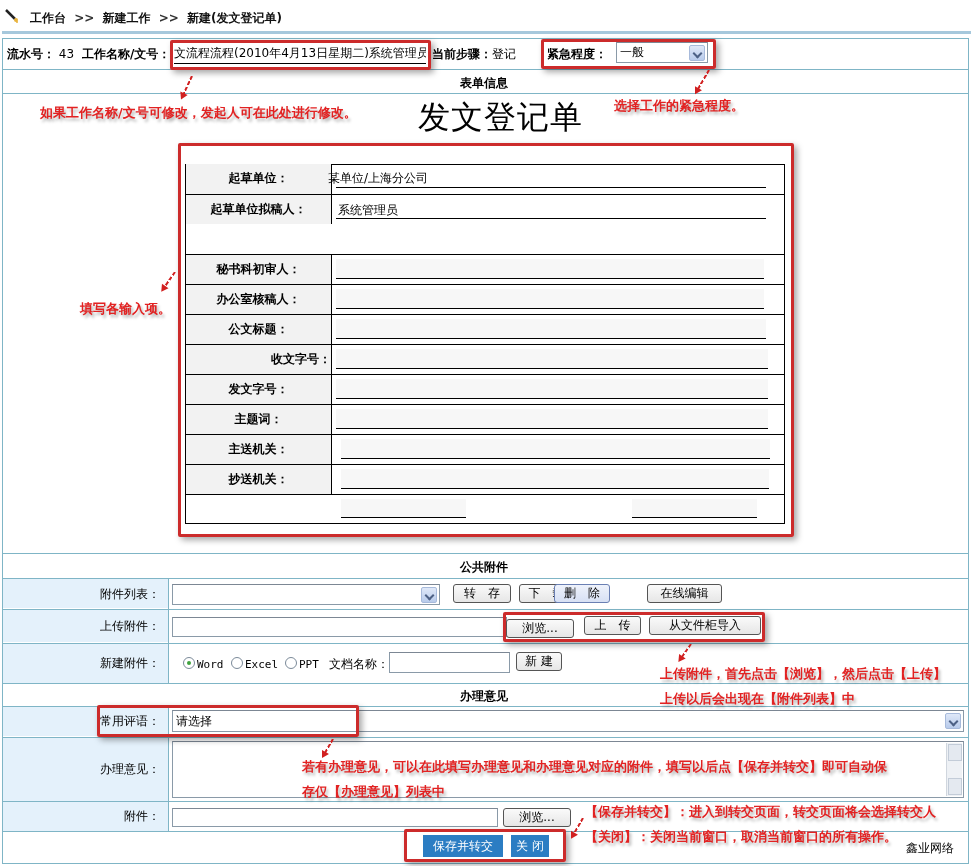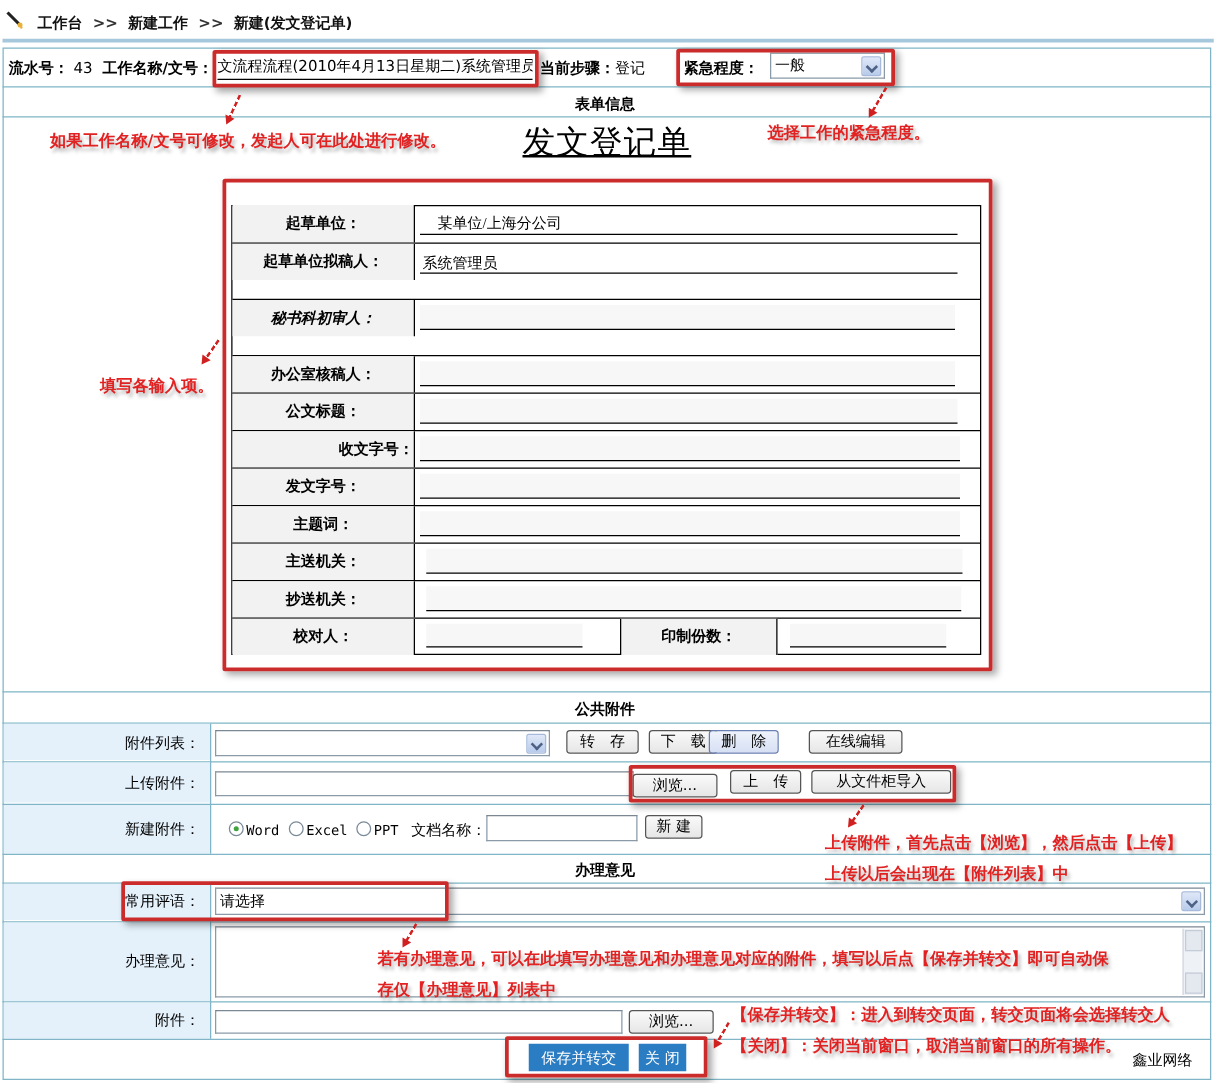--- a/index.html
+++ b/index.html
@@ -26,21 +26,21 @@
 
   .inp { position: absolute; background: #fff; border: 1px solid #8a9aa8; border-top-color: #7c8794; height: 20px; font-size: 12px; padding: 2px 3px; }
   .sel-arrow { position: absolute; width: 16px; height: 16px; background: linear-gradient(#dfe8f8, #b8cbeb); border: 1px solid #a7badb; border-radius: 2px; }
   .sel-arrow::after { content: ""; position: absolute; left: 4px; top: 4px; width: 5px; height: 5px; border-right: 2px solid #4d6185; border-bottom: 2px solid #4d6185; transform: rotate(45deg); }
 
   .btn { position: absolute; height: 19px; border: 1px solid #555; border-radius: 3px; background: linear-gradient(#fafafa, #e6e6e6); font-size: 12px; text-align: center; line-height: 17px; white-space: nowrap; letter-spacing: 0; }
   .btn.focus { border-color: #6a7fb3; background: linear-gradient(#eef2fb, #d7e0f4); }
   .btn-blue { position: absolute; height: 22px; background: #2b7dc3; color: #fff; font-size: 12px; line-height: 22px; text-align: center; }
 
   
-  .doc-title { left: 418px; top: 96px; font-family: "DejaVu Serif", "Liberation Serif", serif; font-size: 26px; letter-spacing: 1px; text-decoration: underline; }
+  .doc-title { left: 418px; top: 96px; font-family: "DejaVu Serif", "Liberation Serif", serif; font-size: 32px; letter-spacing: 1px; }
   .grid { position: absolute; left: 185px; top: 164px; width: 600px; height: 360px; border: 1px solid #000; }
   .grow { position: absolute; left: 0; width: 598px; border-top: 1px solid #000; }
   .gl { position: absolute; left: 0; width: 146px; background: #f2f2f2; border-right: 1px solid #000; text-align: center; font-weight: bold; font-size: 12px; }
   .gv { position: absolute; font-size: 12px; }
   .uline { position: absolute; height: 1px; background: #000; }
   .shade { position: absolute; background: #f7f7f7; }
 
   
   .anno { position: absolute; color: #e22222; font-weight: bold; font-size: 13px; white-space: nowrap; text-shadow: 2px 3px 3px rgba(0,0,0,0.28); }
   .redbox { position: absolute; border: 3px solid #cc2b2b; border-radius: 2px; box-shadow: 3px 3px 6px rgba(0,0,0,0.35); }
@@ -90,29 +90,29 @@
 
 <div class="abs bold" style="left:460px; top:75px;">表单信息</div>
 <div class="hline" style="top:93px;"></div>
 
 <div class="abs doc-title">发文登记单</div>
 
 <div class="grid">
 
   <div class="grow" style="top:-1px; height:30px; border-top:none;">
     <div class="gl" style="top:0; height:30px; line-height:28px;">起草单位：</div>
-    <div class="gv" style="left:164px; top:6px;font-family:Liberation Serif, serif;">某单位/上海分公司</div>
+    <div class="gv" style="left:142px; top:6px;">某单位/上海分公司</div>
     <div class="uline" style="left:150px; top:23px; width:430px;"></div>
   </div>
   <div class="grow" style="top:29px; height:30px;">
     <div class="gl" style="top:0; height:29px; line-height:29px;">起草单位拟稿人：</div>
     <div class="gv" style="left:152px; top:7px;">系统管理员</div>
     <div class="uline" style="left:150px; top:23px; width:430px;"></div>
   </div>
-  <div class="grow" style="top:74px; height:30px;font-style:italic;">
+  <div class="grow" style="top:89px; height:30px;">
     <div class="gl" style="top:0; height:29px; line-height:29px;">秘书科初审人：</div>
     <div class="shade" style="left:150px; top:4px; width:428px; height:19px;"></div>
     <div class="uline" style="left:150px; top:23px; width:428px;"></div>
   </div>
   <div class="grow" style="top:119px; height:30px;">
     <div class="gl" style="top:0; height:29px; line-height:29px;">办公室核稿人：</div>
     <div class="shade" style="left:150px; top:4px; width:428px; height:19px;"></div>
     <div class="uline" style="left:150px; top:23px; width:428px;"></div>
   </div>
   <div class="grow" style="top:149px; height:30px;">
@@ -139,44 +139,42 @@
     <div class="gl" style="top:0; height:29px; line-height:29px;">主送机关：</div>
     <div class="shade" style="left:155px; top:4px; width:429px; height:19px;"></div>
     <div class="uline" style="left:155px; top:23px; width:429px;"></div>
   </div>
   <div class="grow" style="top:299px; height:30px;">
     <div class="gl" style="top:0; height:29px; line-height:29px;">抄送机关：</div>
     <div class="shade" style="left:155px; top:4px; width:428px; height:19px;"></div>
     <div class="uline" style="left:155px; top:23px; width:428px;"></div>
   </div>
   <div class="grow" style="top:329px; height:30px;">
-    <div class="gl" style="top:0; height:29px; line-height:29px;">校对人：</div>
     <div class="shade" style="left:155px; top:4px; width:125px; height:19px;"></div>
     <div class="uline" style="left:155px; top:22px; width:125px;"></div>
-    <div class="gl" style="left:310px; top:0; width:126px; height:29px; line-height:29px; border-left:1px solid #000;">印制份数：</div>
     <div class="shade" style="left:446px; top:4px; width:125px; height:19px;"></div>
     <div class="uline" style="left:446px; top:22px; width:125px;"></div>
   </div>
 </div>
 
 <div class="hline" style="top:553px;"></div>
 
 <div class="abs bold" style="left:460px; top:559px;">公共附件</div>
 <div class="hline" style="top:578px;"></div>
 
 <div class="label-cell" style="top:579px; height:29px;">
   <span class="lbl" style="right:8px; top:7px;">附件列表：</span>
 </div>
 <div class="inp" style="left:172px; top:584px; width:268px; height:21px;">
   <span></span>
   <span class="sel-arrow" style="right:2px; top:2px;"></span>
 </div>
 <div class="btn" style="left:453px; top:584px; width:58px;">转　存</div>
 <div class="btn" style="left:519px; top:584px; width:55px;">下　载</div>
-<div class="btn focus" style="left:567px; top:584px; width:56px;">删　除</div>
+<div class="btn focus" style="left:554px; top:584px; width:56px;">删　除</div>
 <div class="btn" style="left:647px; top:584px; width:75px;">在线编辑</div>
 <div class="hline" style="top:609px;"></div>
 
 <div class="label-cell" style="top:610px; height:32px;">
   <span class="lbl" style="right:8px; top:8px;">上传附件：</span>
 </div>
 <div class="inp" style="left:172px; top:617px; width:335px; height:20px;"></div>
 <div class="btn" style="left:506px; top:619px; width:68px;">浏览...</div>
 <div class="btn" style="left:584px; top:616px; width:57px;">上　传</div>
 <div class="btn" style="left:649px; top:616px; width:112px;">从文件柜导入</div>

